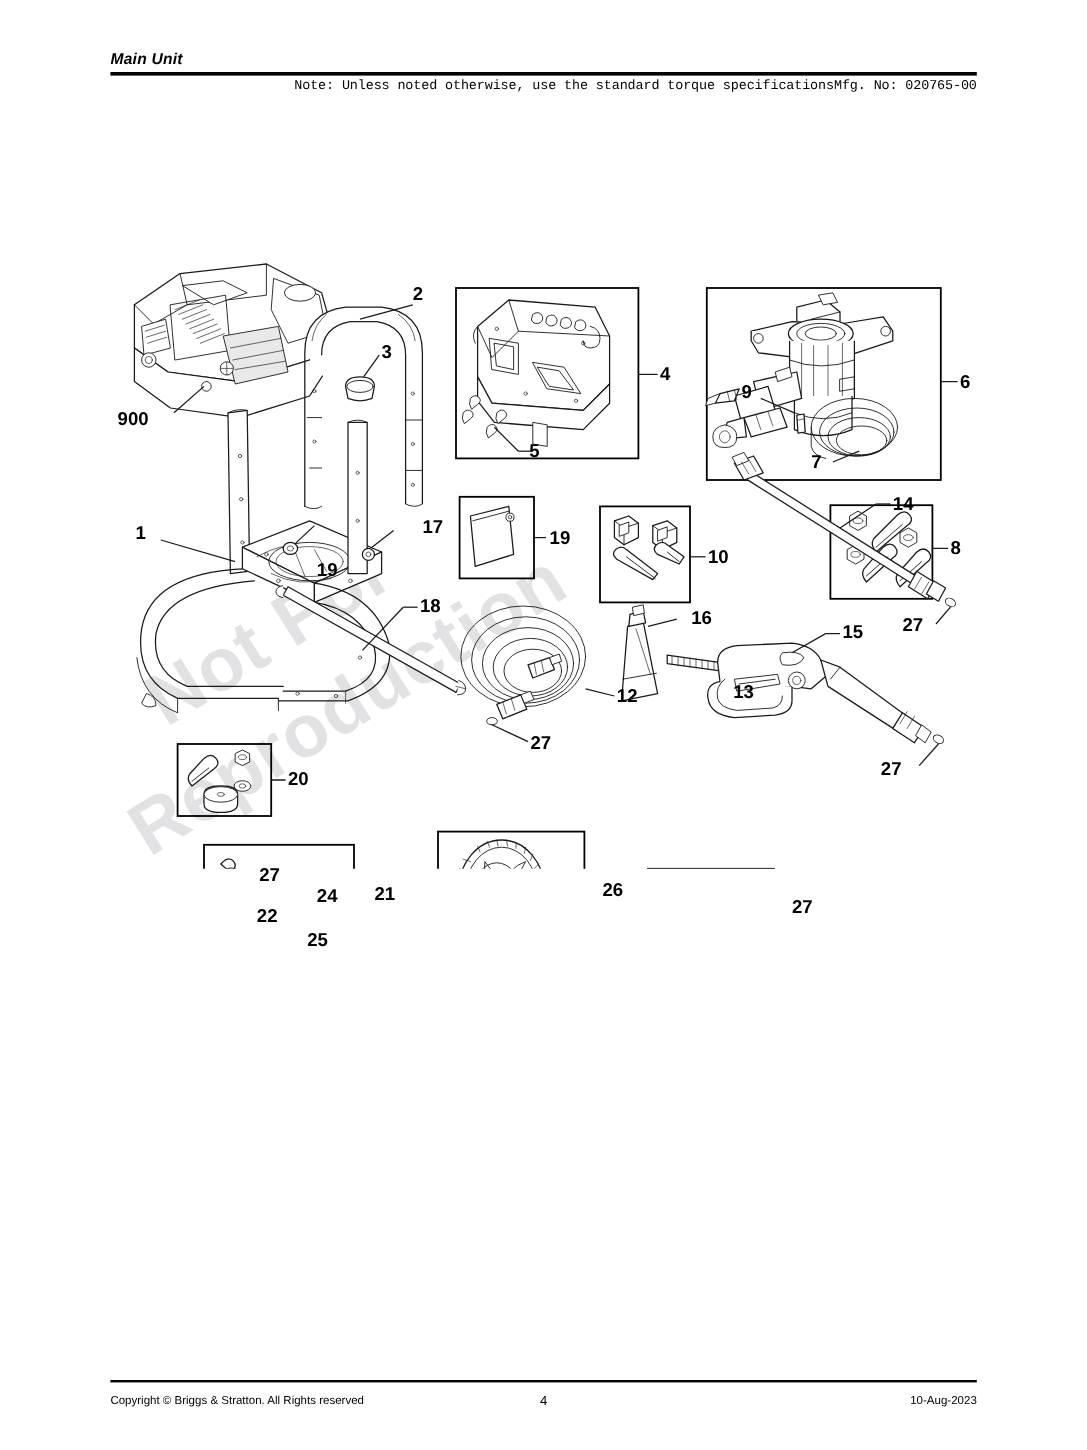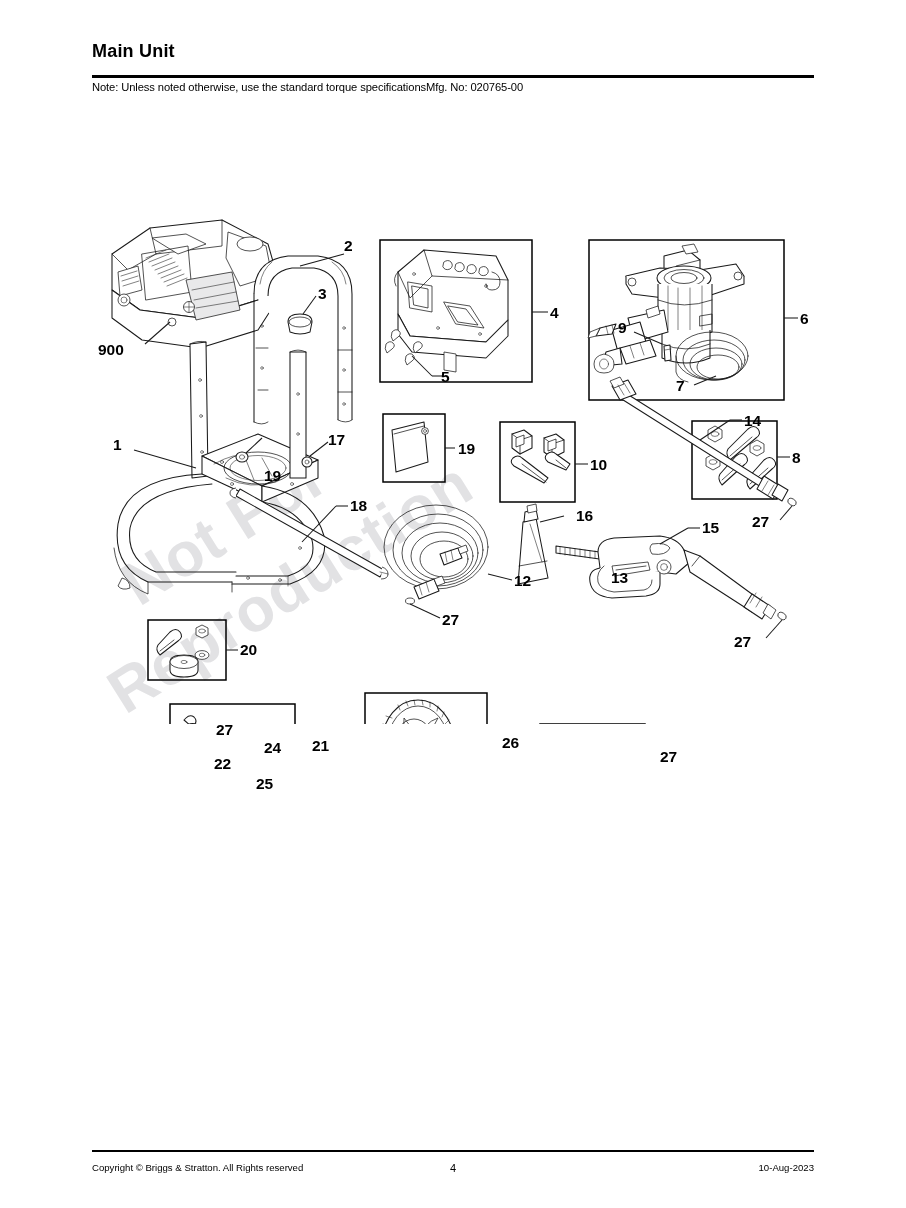--- a/index.html
+++ b/index.html
@@ -4,25 +4,25 @@
 <style>
   html,body{margin:0;padding:0;background:#fff;}
   body{width:906px;height:1208px;position:relative;
        font-family:"Liberation Sans","DejaVu Sans",sans-serif;color:#000;
        -webkit-font-smoothing:antialiased;overflow:hidden;}
 
   .page{position:absolute;inset:0;}
 
   
   .header{position:absolute;left:92px;top:42px;width:722px;}
-  .page-title{font-size:18px;font-weight:700;
-              letter-spacing:.2px;line-height:1;padding-bottom:15px;}
+  .page-title{font-size:13px;font-style:italic;font-weight:700;
+              letter-spacing:.2px;line-height:1;padding-bottom:5px;}
   .rule-thick{height:3px;background:#000;}
-  .hdr-row{display:flex;justify-content:flex-start;align-items:baseline;
-           padding-top:3px;font-size:11.2px;}
+  .hdr-row{display:flex;justify-content:flex-end;align-items:baseline;
+           padding-top:3px;font-size:11.2px;font-family:Liberation Mono, monospace;}
   .hdr-note{letter-spacing:-.1px;}
   .hdr-mfg{letter-spacing:-.1px;}
 
   
   .footer{position:absolute;left:92px;top:1150px;width:722px;}
   .rule-thin{height:1.6px;background:#000;}
   .ftr-row{display:flex;justify-content:space-between;align-items:baseline;
            padding-top:10px;font-size:9.6px;}
   .ftr-page{position:absolute;left:0;right:0;top:10px;text-align:center;
             font-size:11px;}
@@ -610,21 +610,21 @@
     <div class="num" style="left:676px;top:274px;">7</div>
     <div class="num" style="left:792px;top:346px;">8</div>
     <div class="num" style="left:618px;top:216px;">9</div>
     <div class="num" style="left:590px;top:353px;">10</div>
     <div class="num" style="left:458px;top:337px;">19</div>
     <div class="num" style="left:514px;top:469px;">12</div>
     <div class="num" style="left:611px;top:466px;">13</div>
     <div class="num" style="left:744px;top:309px;">14</div>
     <div class="num" style="left:702px;top:416px;">15</div>
     <div class="num" style="left:576px;top:404px;">16</div>
-    <div class="num" style="left:328px;top:328px;text-align:center;">17</div>
+    <div class="num" style="left:352px;top:328px;text-align:center;">17</div>
     <div class="num" style="left:350px;top:394px;">18</div>
     <div class="num" style="left:264px;top:324px;margin-top:40px;">19</div>
     <div class="num" style="left:240px;top:538px;">20</div>
     <div class="num" style="left:312px;top:634px;">21</div>
     <div class="num" style="left:214px;top:652px;">22</div>
     <div class="num" style="left:216px;top:618px;">27</div>
     <div class="num" style="left:264px;top:636px;">24</div>
     <div class="num" style="left:256px;top:672px;">25</div>
     <div class="num" style="left:502px;top:631px;">26</div>
     <div class="num" style="left:442px;top:508px;">27</div>

